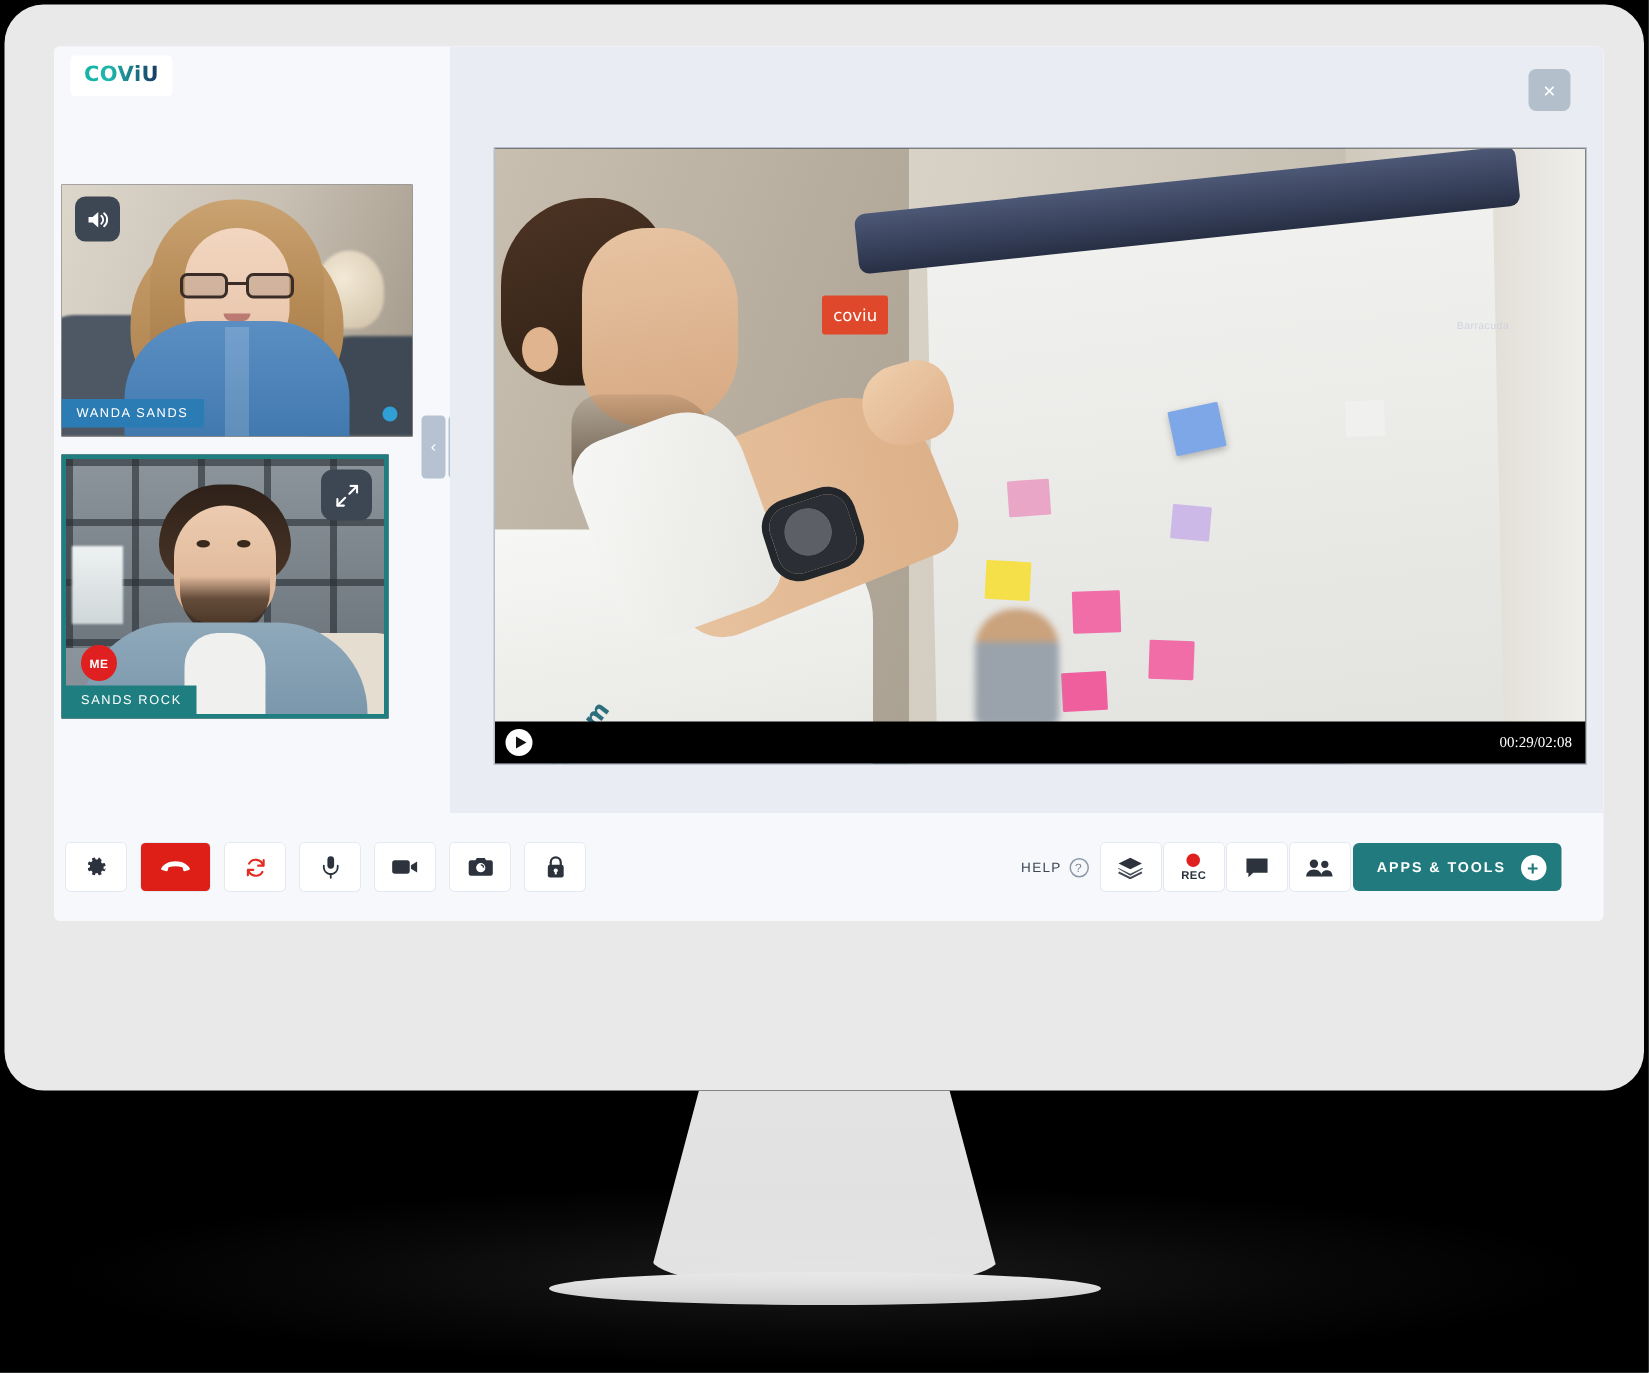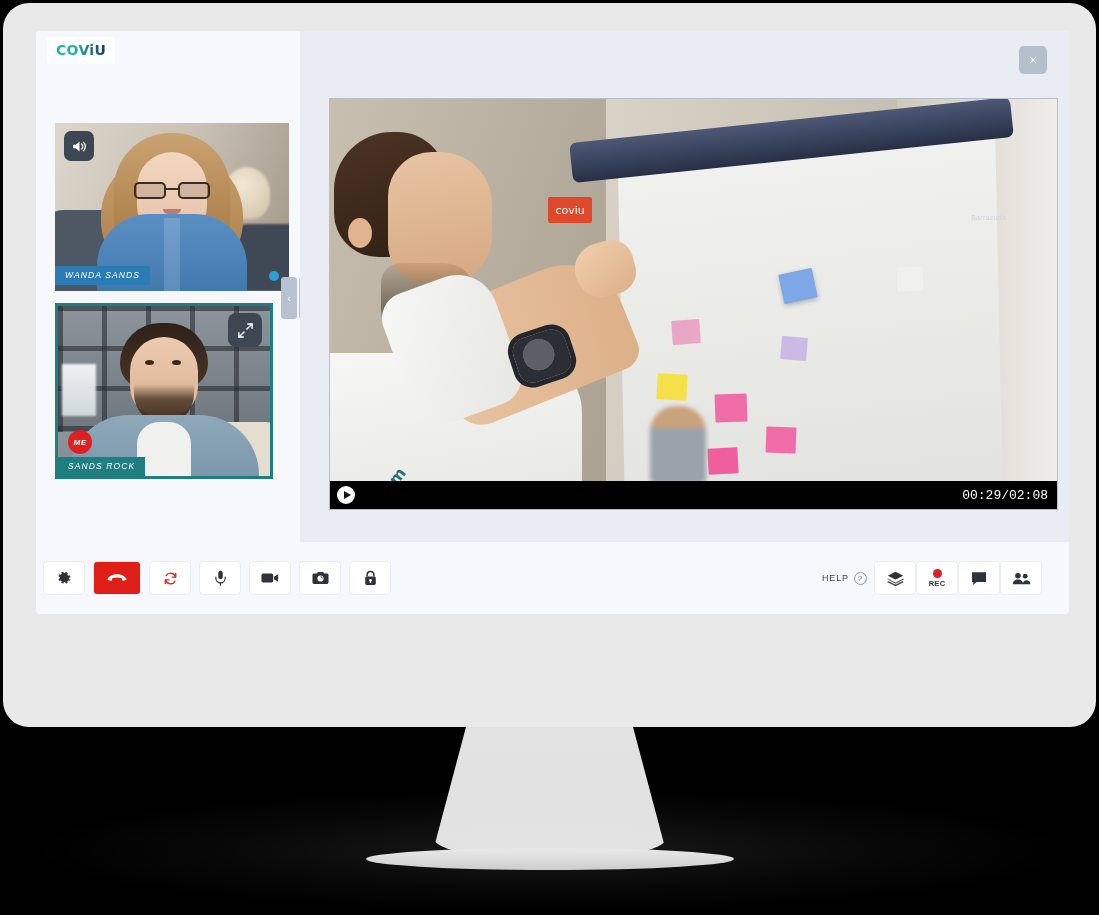--- a/index.html
+++ b/index.html
@@ -106,24 +106,23 @@
     letter-spacing: 0.3px;
     background: linear-gradient(90deg,#16b3a8 0%,#1fb5ab 35%,#17365f 100%);
     -webkit-background-clip: text;
     background-clip: text;
     color: transparent;
     font-family: "DejaVu Sans", sans-serif;
   }
 
   .tiles {
     position: absolute;
-    left: 19px;
+    left: 5px;
     top: 92px;
     width: 238px;
-    font-style: italic;
   }
 
   .tile {
     position: relative;
     width: 234px;
     height: 168px;
     overflow: hidden;
     margin-bottom: 12px;
     background: #222;
   }
@@ -298,22 +297,22 @@
     display:flex; align-items:center; justify-content:center;
     border:none; cursor:pointer;
   }
   .play-btn i {
     width:0;height:0;border-left:7px solid #111;
     border-top:4.5px solid transparent;border-bottom:4.5px solid transparent;
     margin-left:2px;
   }
   .time-label {
     margin-left: auto; margin-right: 9px;
-    color: #fff; font-size: 13px;
-    font-family: Liberation Mono, monospace;
+    color: #fff; font-size: 10px;
+    font-family: Liberation Serif, serif;
   }
 
   
   .toolbar {
     height: 72px;
     background: #f6f8fb;
     display: flex;
     align-items: center;
     padding: 0 28px 0 8px;
     flex: 0 0 72px;
@@ -594,20 +593,24 @@
             <span>
               <svg width="19" height="13" viewBox="0 0 20 14" fill="#2c333d">
                 <circle cx="6.2" cy="4.1" r="3"></circle>
                 <circle cx="14" cy="4.5" r="2.6"></circle>
                 <path d="M.6 13.2c0-3 2.5-5 5.6-5s5.6 2 5.6 5z"></path>
                 <path d="M11.3 13.2c0-2.6 1.6-4.4 4.2-4.4 2.3 0 4 1.5 4 4.4z"></path>
               </svg>
             </span>
           </button>
 
+          <button class="apps-btn">
+            <span>APPS &amp; TOOLS</span>
+            <span class="apps-plus">+</span>
+          </button>
         </div>
       </div>
 
     </div>
   </div>
 
   <div class="monitor-neck"></div>
   <div class="monitor-base"></div>
   <div class="desk-shadow"></div>
 </div>

